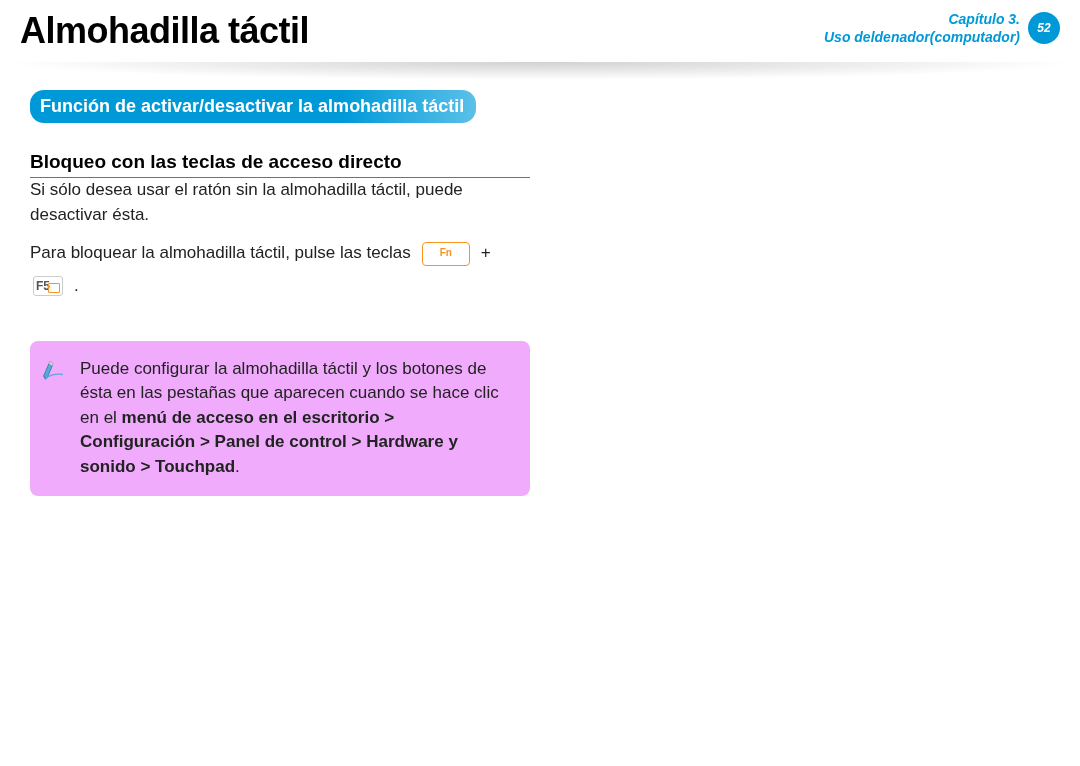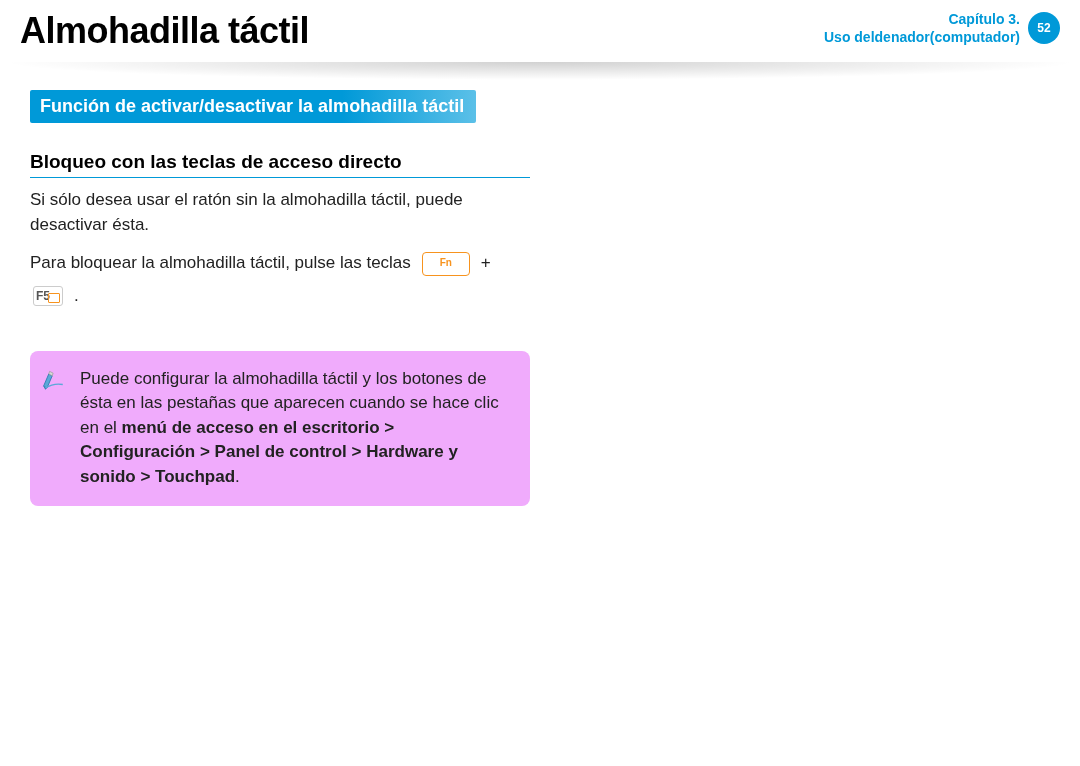--- a/index.html
+++ b/index.html
@@ -25,20 +25,21 @@
     .page-title {
       font-size: 36px;
       font-weight: bold;
       color: #000;
       letter-spacing: -0.5px;
     }
     .chapter-info {
       display: flex;
       align-items: center;
       gap: 8px;
+      font-style: italic;
     }
     .chapter-text {
       text-align: right;
       color: #0099d8;
       font-size: 14px;
       font-weight: bold;
       line-height: 1.3;
     }
     .page-number {
       width: 32px;
@@ -64,30 +65,29 @@
       padding: 38px 30px 0 30px;
       max-width: 560px;
     }
     .section-banner {
       display: inline-block;
       background: linear-gradient(to right, #0099d8 0%, #0099d8 70%, #5bc0e8 100%);
       color: #fff;
       font-size: 18px;
       font-weight: bold;
       padding: 6px 12px 6px 10px;
-      border-radius: 2px;
+      border-radius: 14px;
       margin-bottom: 28px;
     }
     .sub-heading {
       font-size: 19px;
       font-weight: bold;
       color: #000;
       border-bottom: 1px solid #0099d8;
       padding-bottom: 4px;
-      margin-bottom: 10px;
     }
     .body-text {
       font-size: 17px;
       color: #222;
       line-height: 1.45;
       margin-bottom: 14px;
     }
     .key-line {
       font-size: 17px;
       color: #222;

